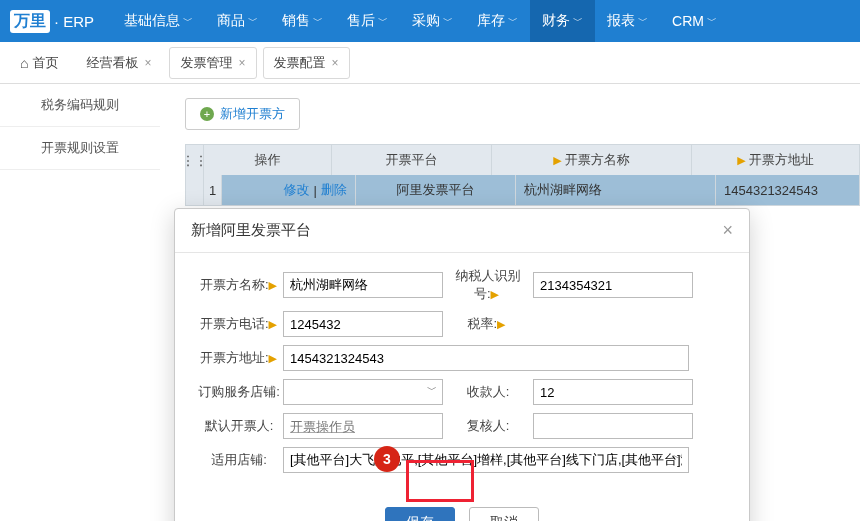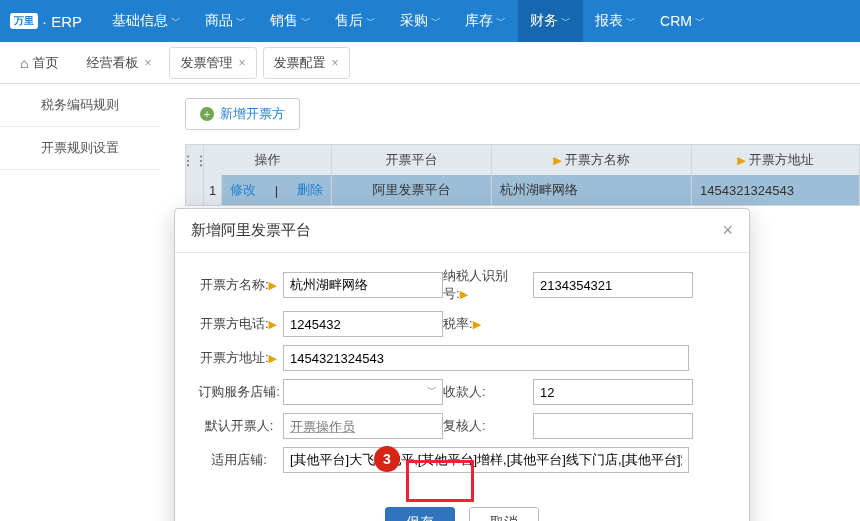--- a/index.html
+++ b/index.html
@@ -1,21 +1,21 @@
 <!DOCTYPE html>
 <html><head>
 <meta charset="utf-8">
 <style>
   * { box-sizing: border-box; margin: 0; padding: 0; }
   body { font-family: "Microsoft YaHei", Arial, sans-serif; font-size: 13px; color: #333; background: #fff; width: 860px; height: 521px; overflow: hidden; position: relative; }
   
   
   .topnav { background: #1f7fd1; height: 42px; display: flex; align-items: center; padding-left: 10px; color: #fff; }
   .brand { display: flex; align-items: center; gap: 4px; font-size: 15px; padding-right: 18px; }
-  .brand-logo { background: #fff; color: #1f7fd1; border-radius: 3px; padding: 1px 4px; font-weight: bold; font-size: 10px; }
+  .brand-logo { background: #fff; color: #1f7fd1; border-radius: 3px; padding: 1px 4px; font-weight: bold; font-size: 16px; }
   .topnav-items { display: flex; }
   .topnav-item { padding: 0 12px; height: 42px; display: flex; align-items: center; cursor: pointer; font-size: 14px; }
   .topnav-item.active { background: #1567af; }
   .caret { margin-left: 3px; font-size: 10px; opacity: .85; }
   
   
   .tabbar { height: 42px; border-bottom: 1px solid #ddd; display: flex; align-items: center; padding-left: 10px; gap: 6px; }
   .home-tab { display: flex; align-items: center; gap: 4px; padding: 6px 10px; color: #444; cursor: pointer; }
   .tab { padding: 8px 12px; cursor: pointer; color: #444; display: flex; align-items: center; gap: 6px; }
   .tab.boxed { border: 1px solid #d9d9d9; border-radius: 3px; background: #fff; padding: 6px 10px; }
@@ -55,21 +55,21 @@
   .modal-head { padding: 12px 16px; display: flex; justify-content: space-between; border-bottom: 1px solid #e5e5e5; font-size: 15px; }
   .modal-close { color: #999; cursor: pointer; font-size: 18px; line-height: 1; }
   .modal-body { padding: 14px 20px 8px 20px; }
   .form-row { display: flex; margin-bottom: 8px; align-items: center; }
   .fl { width: 88px; text-align: center; color: #444; }
   .fl .arrow-r { margin-right:1px; }
   .fi { height: 26px; border: 1px solid #bbb; padding: 2px 6px; font-size: 13px; }
   .fi.small { width: 160px; }
   .fi.mid { width: 160px; }
   .fi.wide { width: 406px; }
-  .fl2 { width: 90px; text-align: left; color: #444; }
+  .fl2 { width: 90px; text-align: center; color: #444; }
   .select-caret { position: relative; }
   .select-caret::after { content: "﹀"; position: absolute; right: 6px; top: 4px; font-size: 10px; color: #666; pointer-events:none; }
   .placeholder { color: #aaa; text-decoration: underline; }
   .modal-foot { display: flex; justify-content: center; gap: 14px; padding: 18px 0 22px 0; position: relative; }
   .btn { padding: 6px 20px; border-radius: 3px; cursor: pointer; font-size: 14px; }
   .btn-primary { background: #2f74bd; color: #fff; border: 1px solid #2f74bd; }
   .btn-default { background: #fff; border: 1px solid #bbb; color: #444; }
   .highlight-ring { position: absolute; border: 3px solid #e23; width: 68px; height: 42px; left: 406px; top: 460px; pointer-events: none; }
   .step-badge { position: absolute; left: 374px; top: 446px; width: 26px; height: 26px; border-radius: 50%; background: #d62516; color:#fff; display:flex; align-items:center; justify-content:center; font-weight:bold; font-size:14px; }
   .home-icon { font-size: 14px; }
@@ -161,21 +161,21 @@
             <span>开票方名称</span>
           </div>
         <div class="cell c-addr head-center">
             <span class="arrow-r">▶</span>
             <span>开票方地址</span>
           </div>
       </div>
       <div class="grid-row">
         <div class="cell c-drag"></div>
         <div class="cell c-idx">1</div>
-        <div class="cell c-op" style="width:110px; justify-content:space-between; gap:4px;">
+        <div class="cell c-op" style="width:134px; justify-content:flex-end; gap:4px;">
           <span class="link-edit">修改</span>
           <span>|</span>
           <span class="link-del">删除</span>
         </div>
         <div class="cell c-plat">阿里发票平台</div>
         <div class="cell c-name">杭州湖畔网络</div>
         <div class="cell c-addr">1454321324543</div>
       </div>
     </div>
   </div>

